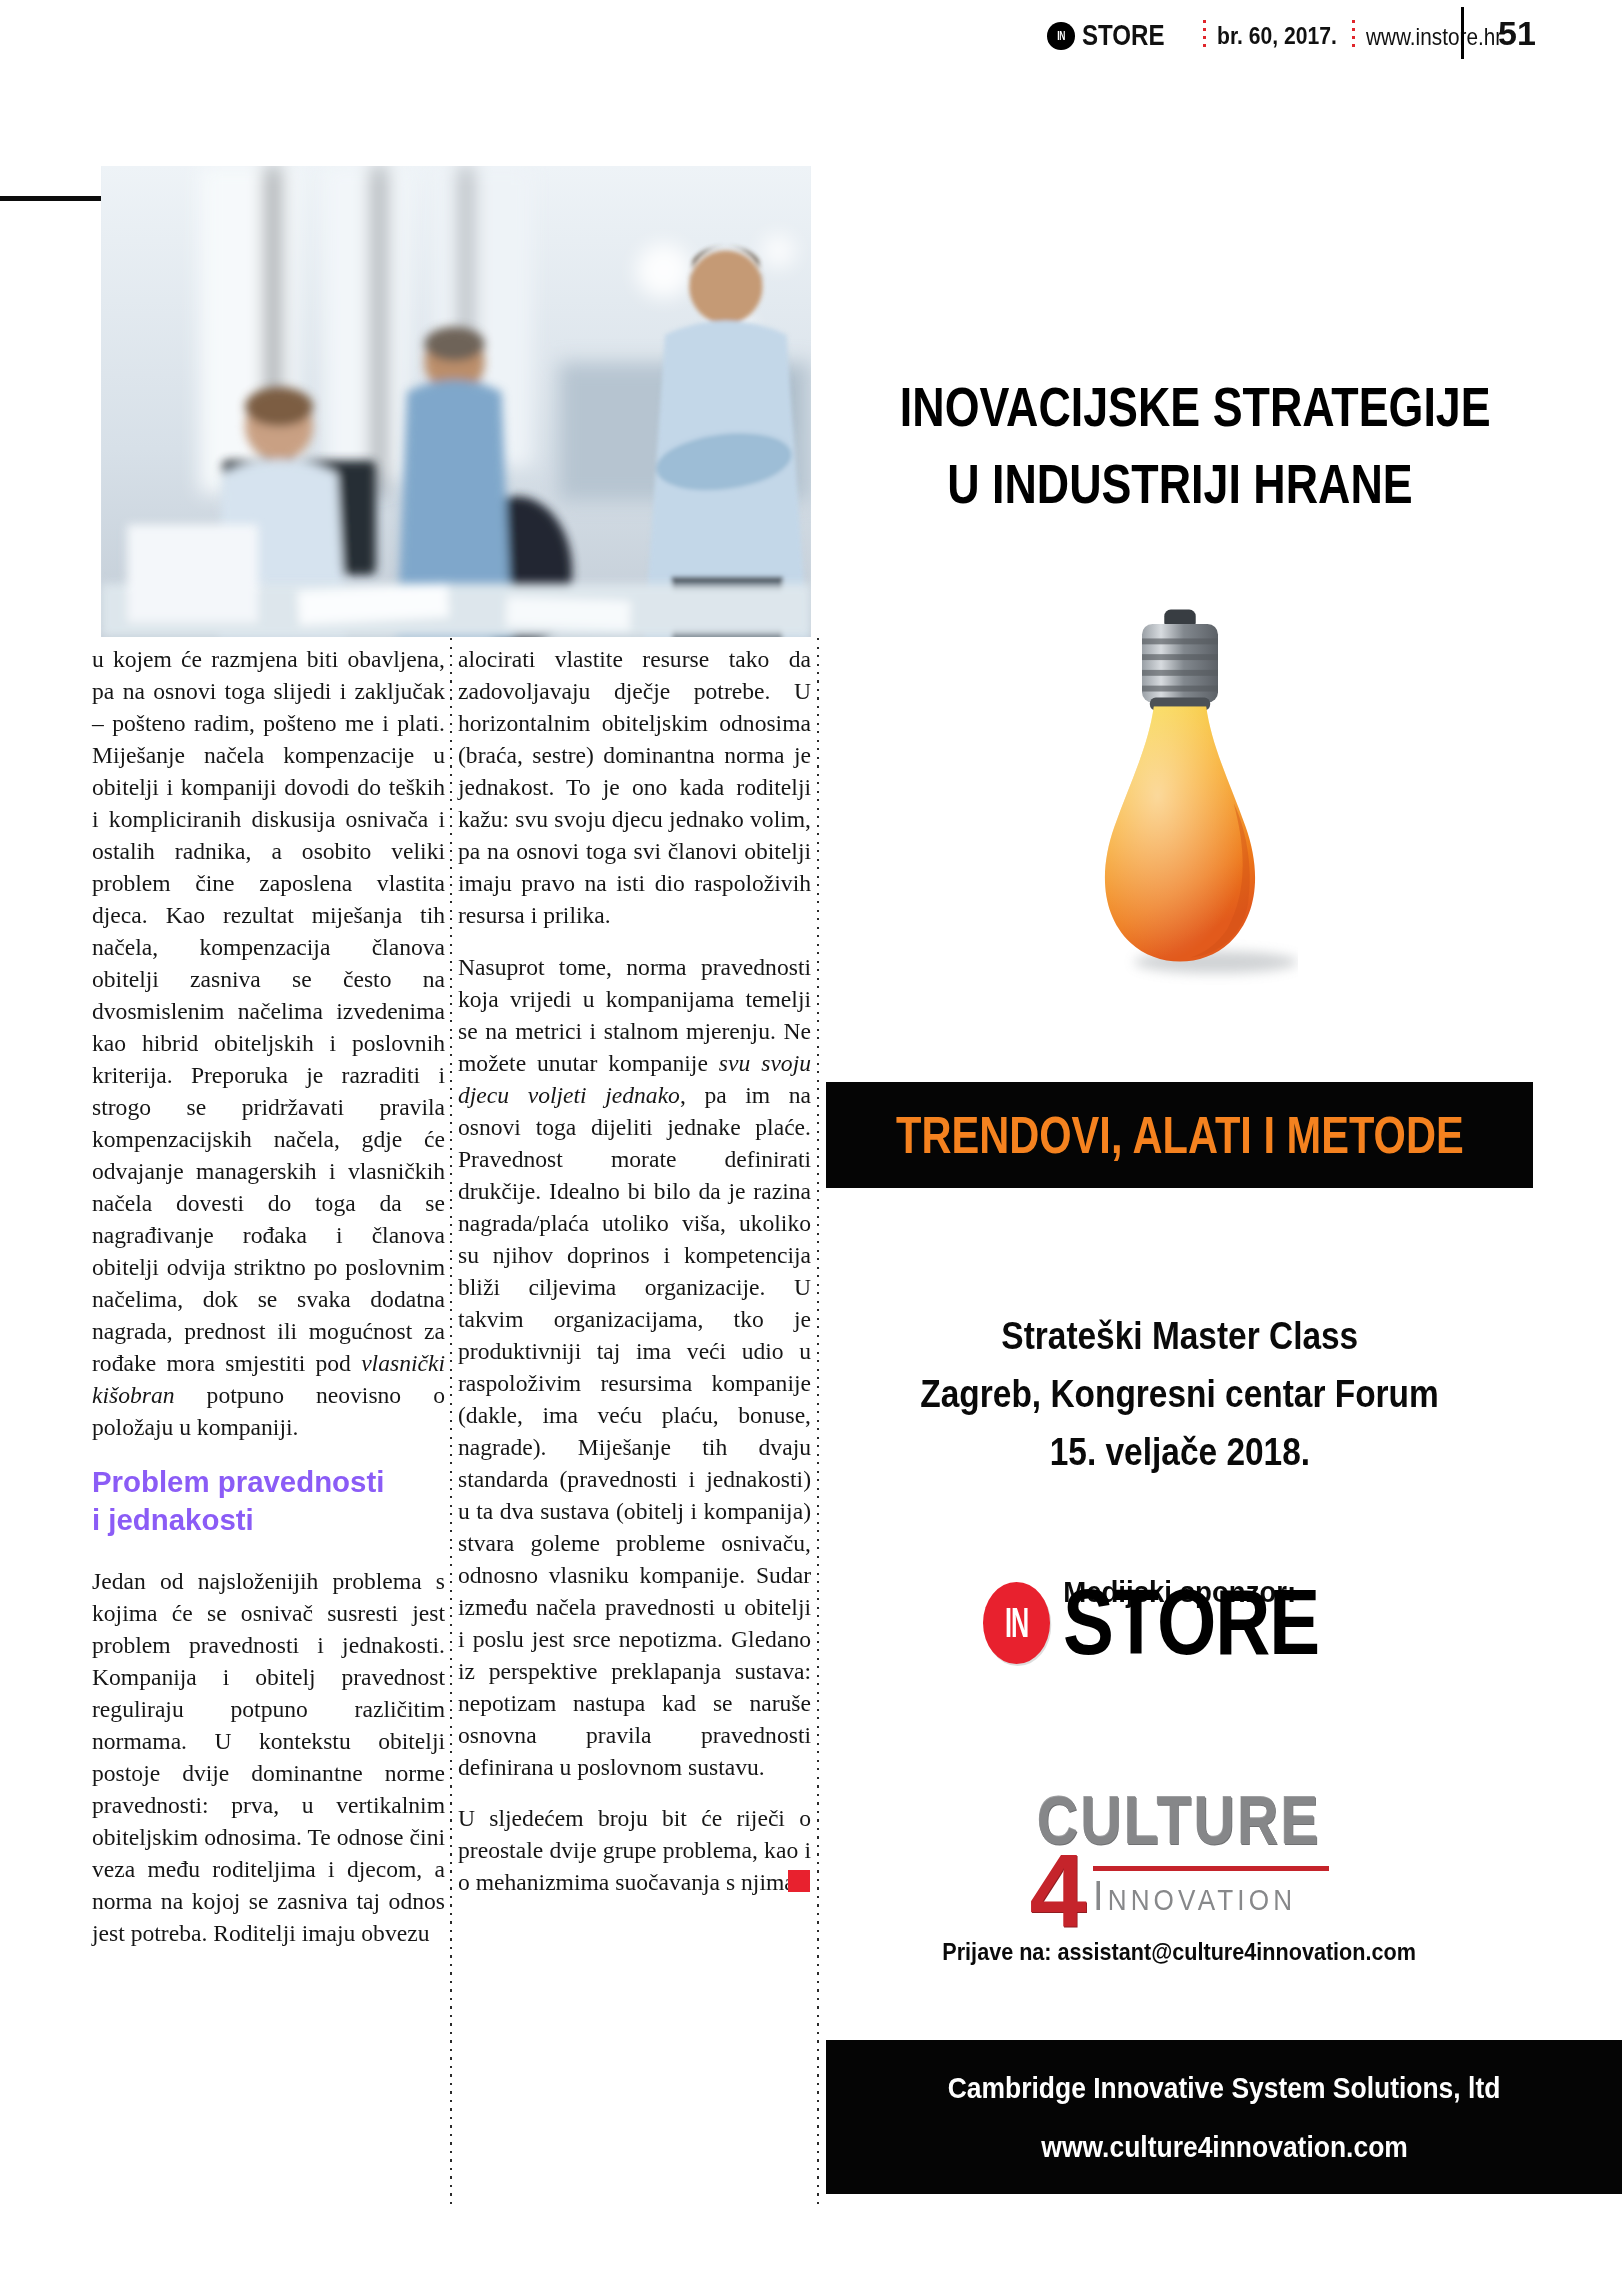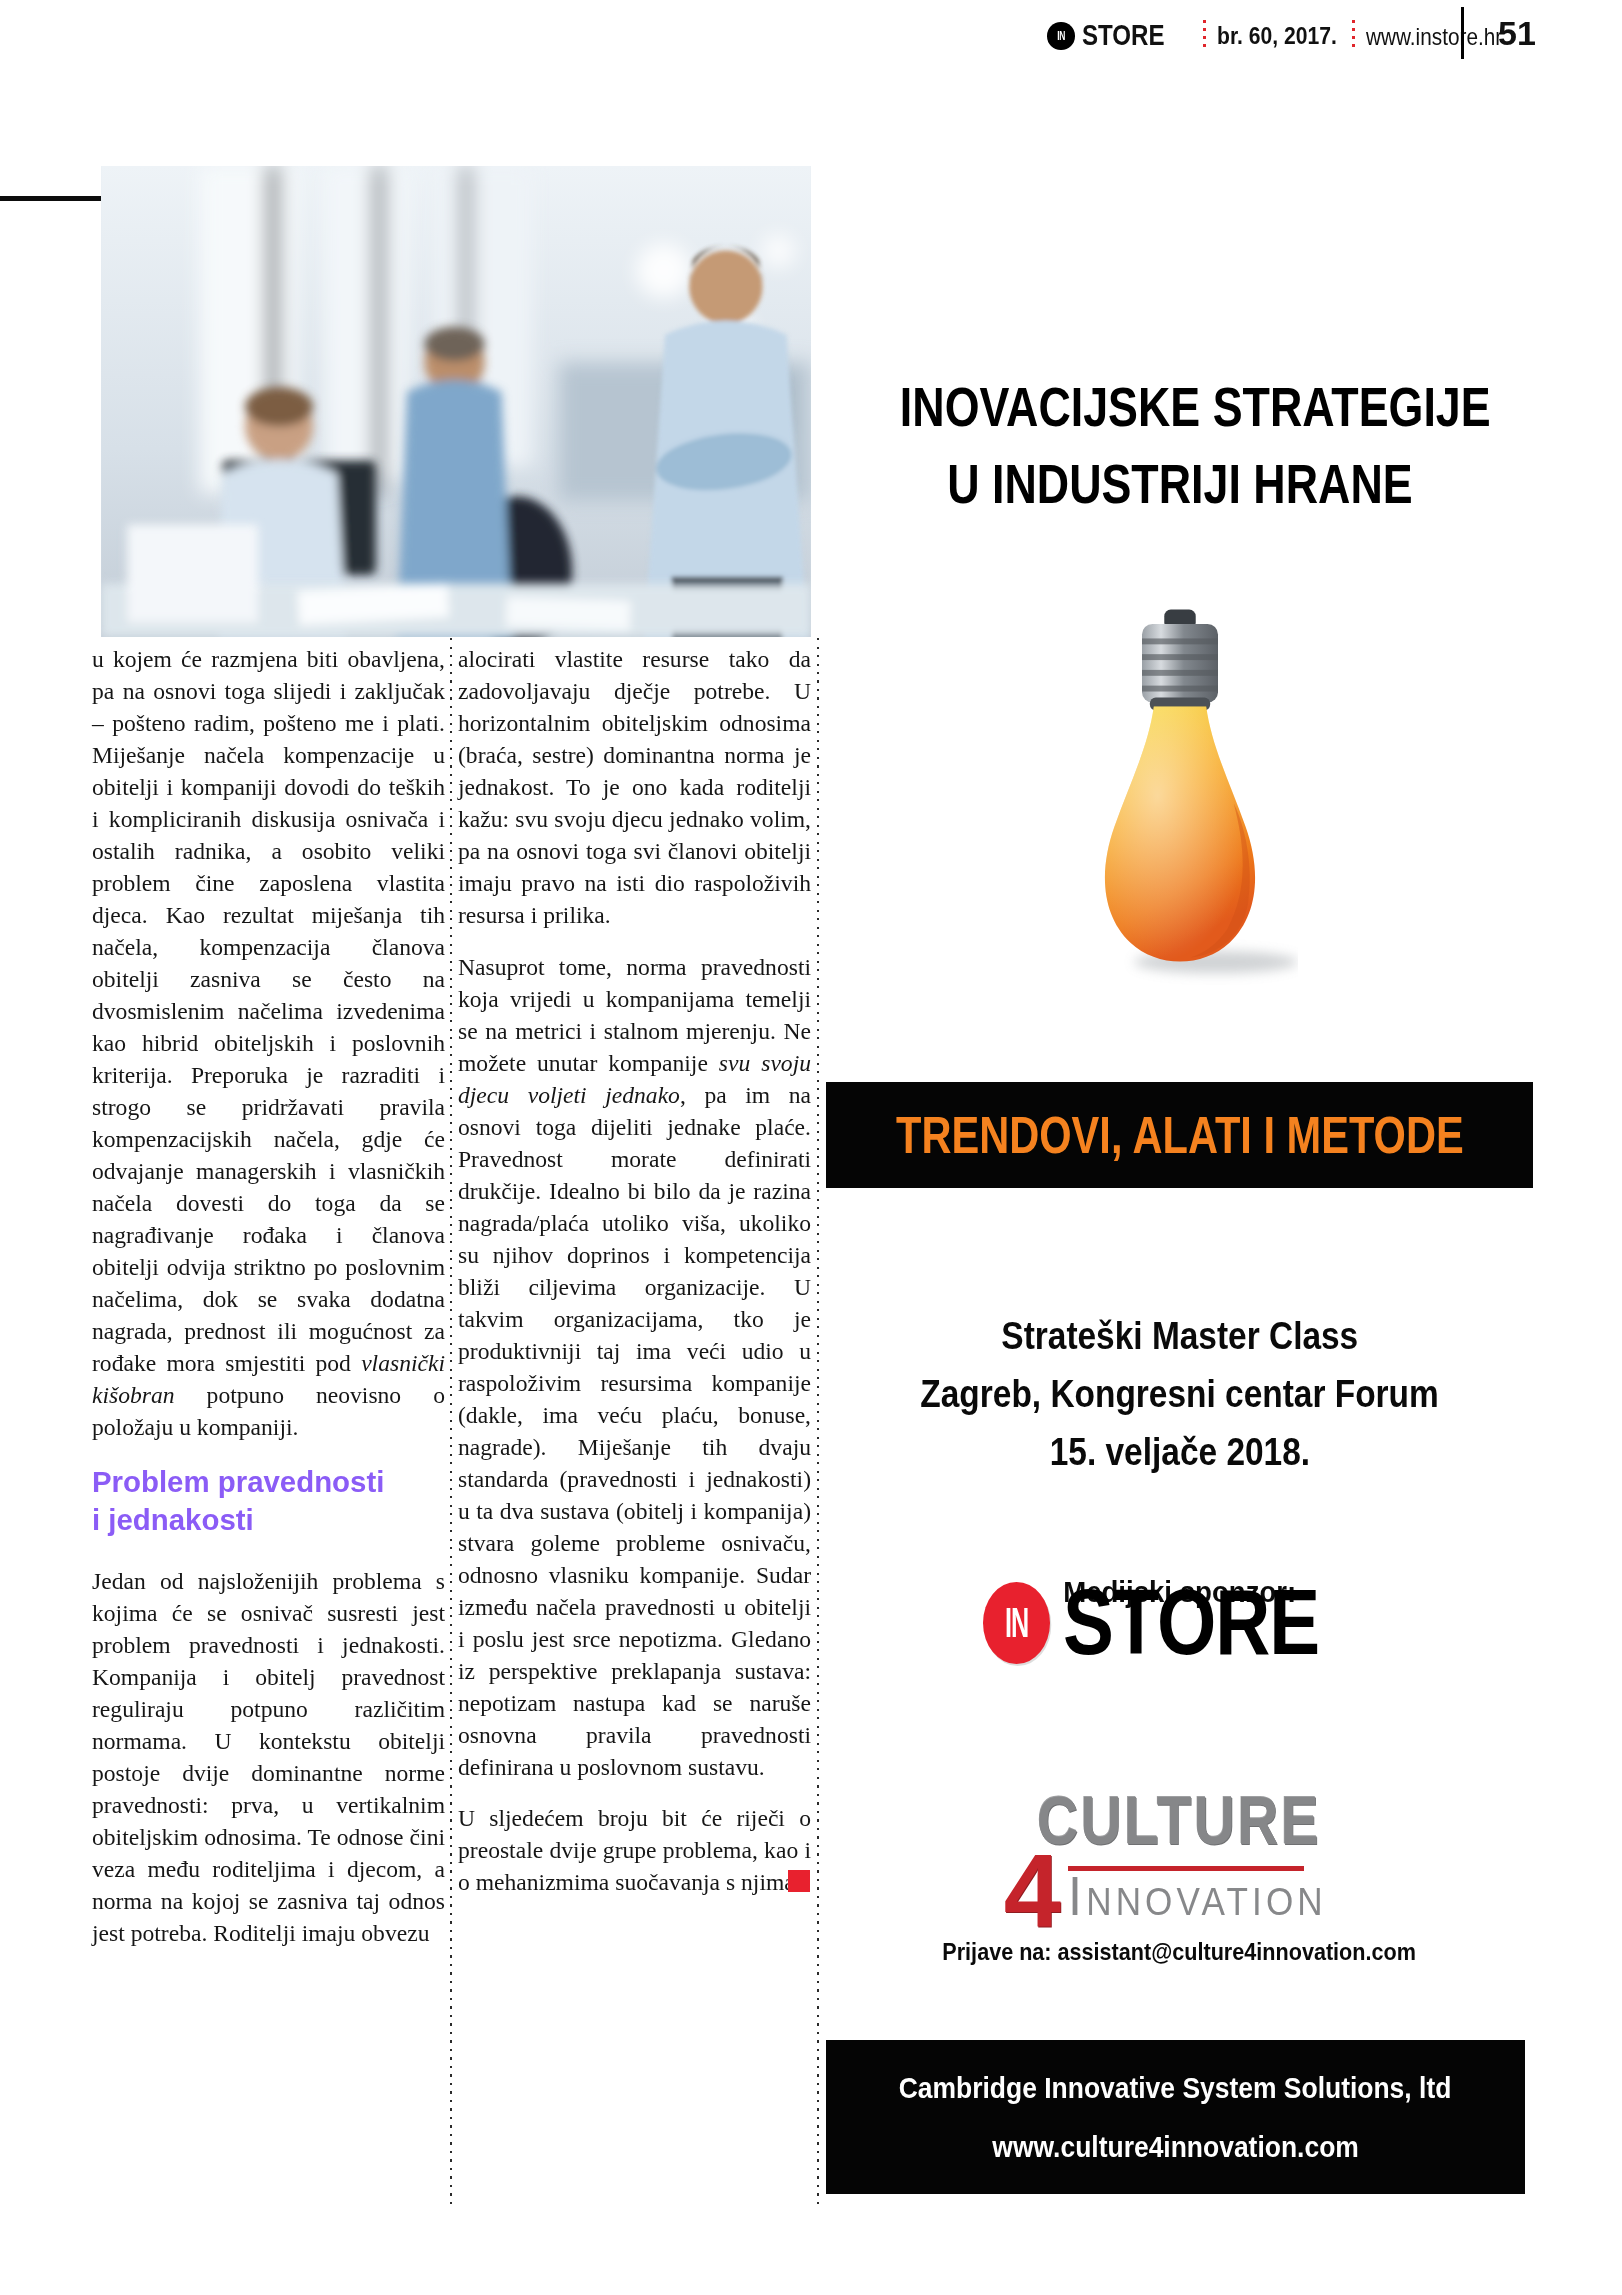--- a/index.html
+++ b/index.html
@@ -76,28 +76,28 @@
 
   .c4i{position:absolute;left:50%;top:1788px;transform:translateX(-50%);width:366px;}
   .c4i-word1{text-align:center;font-weight:bold;font-size:68px;line-height:65px;color:#868789;
              text-shadow:0.7px 0.7px 0 #6f7072,-0.7px -0.7px 0 #9fa0a2;}
   .c4i-word1 span{display:inline-block;transform:scaleX(.84);letter-spacing:2.6px;}
   .c4i-bottom{display:flex;align-items:flex-start;justify-content:center;margin-top:-3.9px;}
   .c4i-digit{color:#c5242b;font-weight:bold;font-size:103px;line-height:85px;
              text-shadow:0.7px 0.7px 0 #8f1b20;}
   .c4i-right{margin-left:6.5px;padding-top:17px;}
   .c4i-line{width:236px;height:4.6px;background:#c5242b;}
-  .c4i-word2{margin-top:3.9px;font-variant:small-caps;font-size:56px;line-height:42px;color:#87888a;
+  .c4i-word2{margin-top:3.9px;font-variant:small-caps;font-size:42px;line-height:42px;color:#87888a;
              letter-spacing:4.6px;}
   .c4i-word2 span{display:inline-block;transform:scaleX(.9);transform-origin:left;}
 
   .signup{position:absolute;left:0;top:1938px;width:707px;text-align:center;font-weight:bold;font-size:24px;color:#0a0a0a;}
   .signup span{display:inline-block;transform:scaleX(.9);white-space:nowrap;}
 
-  .footerbox{position:absolute;left:0;top:2040px;width:699px;height:154px;background:#050505;
+  .footerbox{position:absolute;left:0;top:2040px;width:797px;height:154px;background:#050505;
              display:flex;flex-direction:column;align-items:center;justify-content:center;gap:29px;}
   .footerbox div{color:#fff;font-weight:bold;font-size:29.4px;line-height:1;}
   .footerbox div span{display:inline-block;transform:scaleX(.9);white-space:nowrap;}
 </style>
 </head>
 <body>
 
 <div class="page">
 
   <div class="abs hdr-logo">

